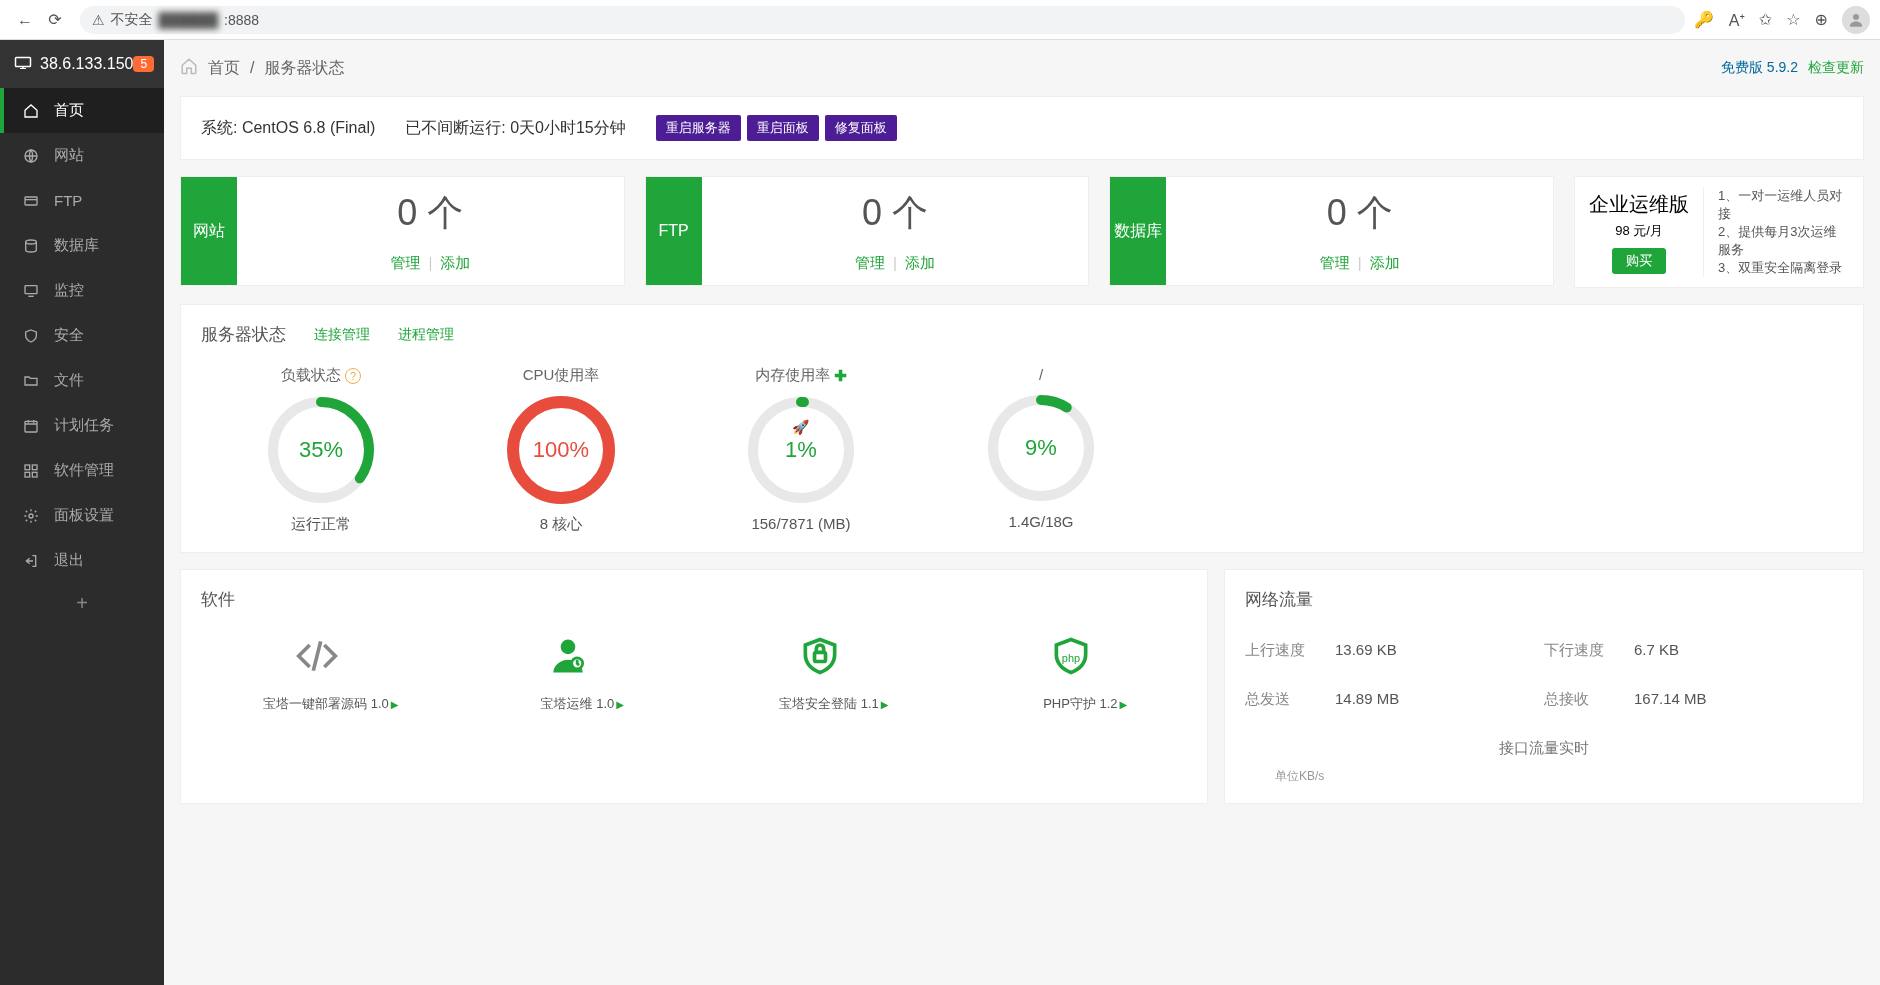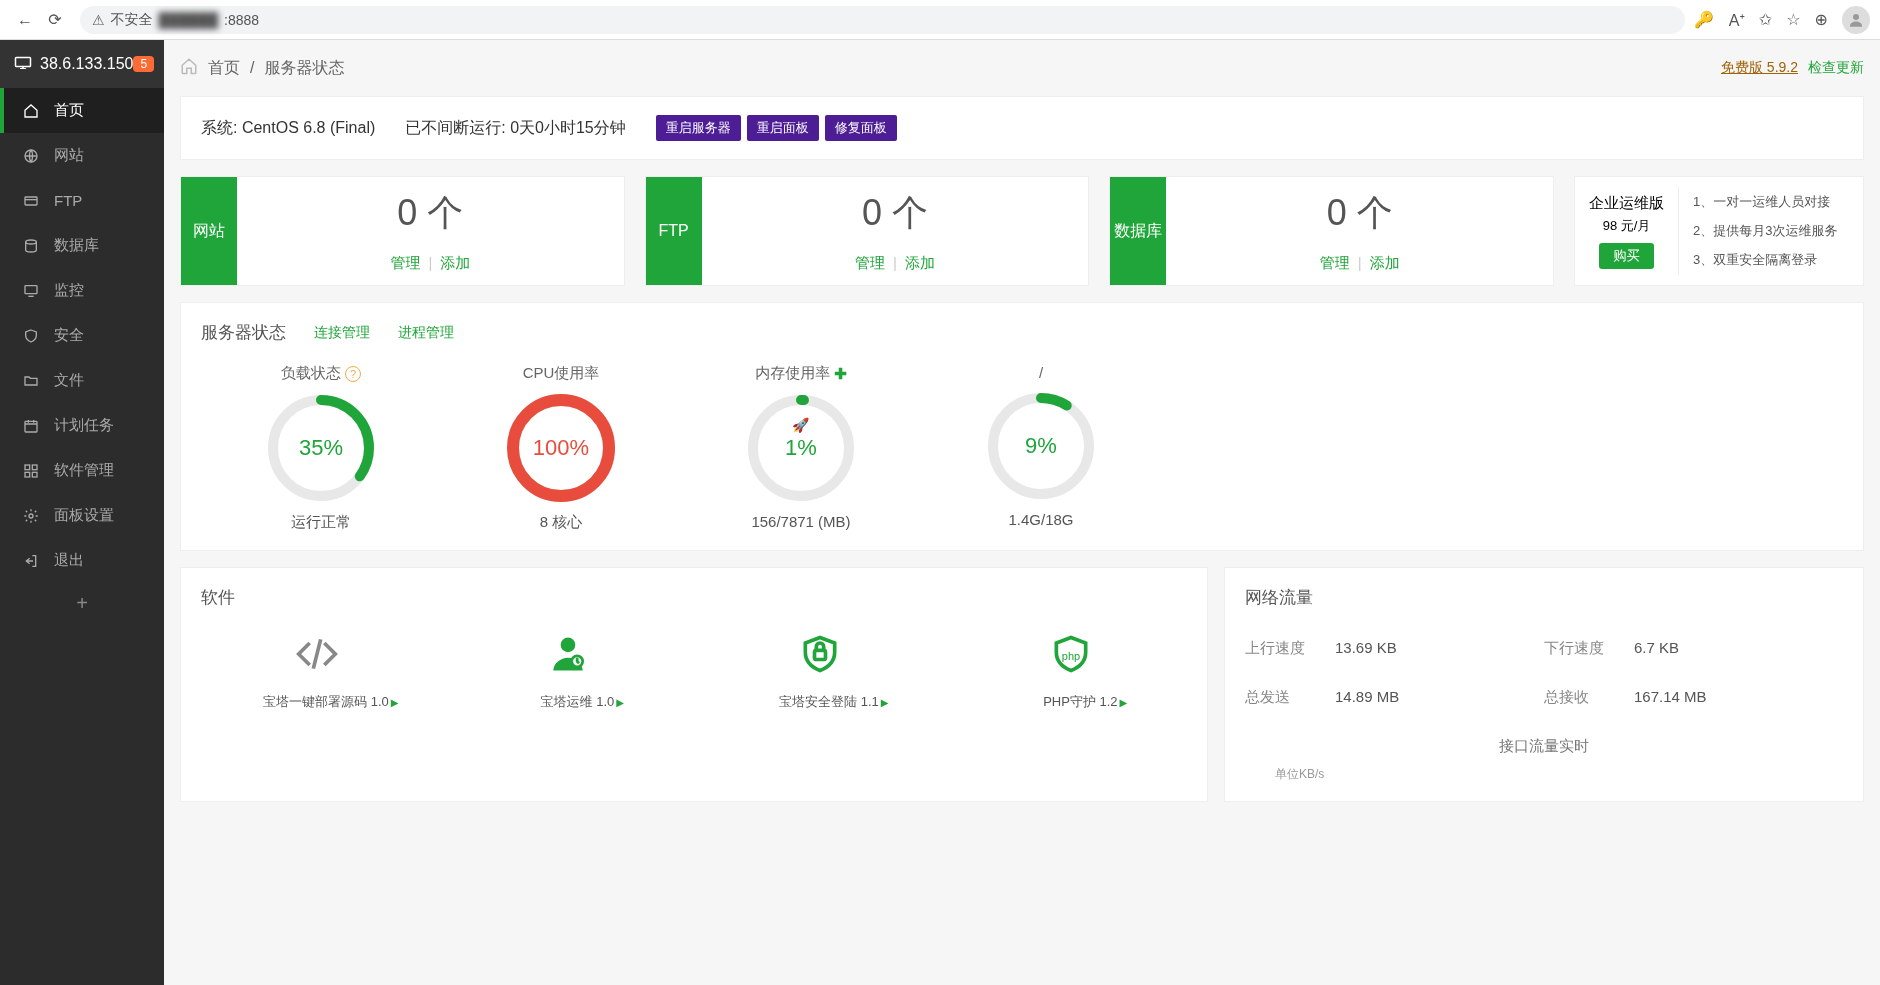--- a/index.html
+++ b/index.html
@@ -23,21 +23,21 @@
 .nav-item.active { background: #1f1f1f; color: #fff; }
 .nav-item.active::before { content: ""; position: absolute; left: 0; top: 0; bottom: 0; width: 4px; background: #20a53a; }
 .nav-item .ic { width: 18px; display: flex; justify-content: center; }
 .sidebar-add { height: 40px; display: flex; align-items: center; justify-content: center; color: #888; font-size: 20px; cursor: pointer; }
 
 .main { flex: 1; overflow-y: auto; padding: 0 16px 20px; background: #f6f6f6; }
 .breadcrumb-bar { height: 56px; display: flex; align-items: center; justify-content: space-between; }
 .breadcrumb { display: flex; align-items: center; gap: 10px; color: #666; font-size: 16px; }
 .breadcrumb .home-ic { color: #999; }
 .ver-info { display: flex; gap: 10px; font-size: 14px; }
-.ver-text { color: #a16207; text-decoration: underline; }
+.ver-text { color: #0369a1; }
 .check-link { color: #20a53a; cursor: pointer; }
 
 .panel { background: #fff; border: 1px solid #eee; padding: 18px 20px; margin-bottom: 16px; }
 .sys-row { display: flex; align-items: center; gap: 30px; font-size: 16px; color: #333; }
 .btn-green { background: #4c1d95; color: #fff; border: none; padding: 4px 10px; font-size: 13px; border-radius: 2px; cursor: pointer; }
 .btns { display: flex; gap: 6px; }
 
 .cards-row { display: flex; gap: 20px; }
 .count-card { flex: 1; background: #fff; border: 1px solid #eee; display: flex; height: 110px; }
 .count-tab { width: 56px; background: #20a53a; color: #fff; display: flex; align-items: center; justify-content: center; writing-mode: horizontal-tb; font-size: 16px; }
@@ -278,21 +278,21 @@
           <div class="count-tab">数据库</div>
     <div class="count-body">
       <div class="count-num">0 个</div>
       <div class="count-links">
         <span>管理</span><span class="sep">|</span><span>添加</span>
       </div>
     </div>
         </div>
         <div class="promo-card">
           <div class="promo-left">
-    <div style="font-size:15px">企业运维版</div>
+    <div style="font-size:20px">企业运维版</div>
     <div>98 元/月</div>
     <button class="buy-btn">购买</button>
   </div>
   <div class="promo-right">
             <div>1、一对一运维人员对接</div>
             <div>2、提供每月3次运维服务</div>
             <div>3、双重安全隔离登录</div>
           </div>
         </div>
       </div>

